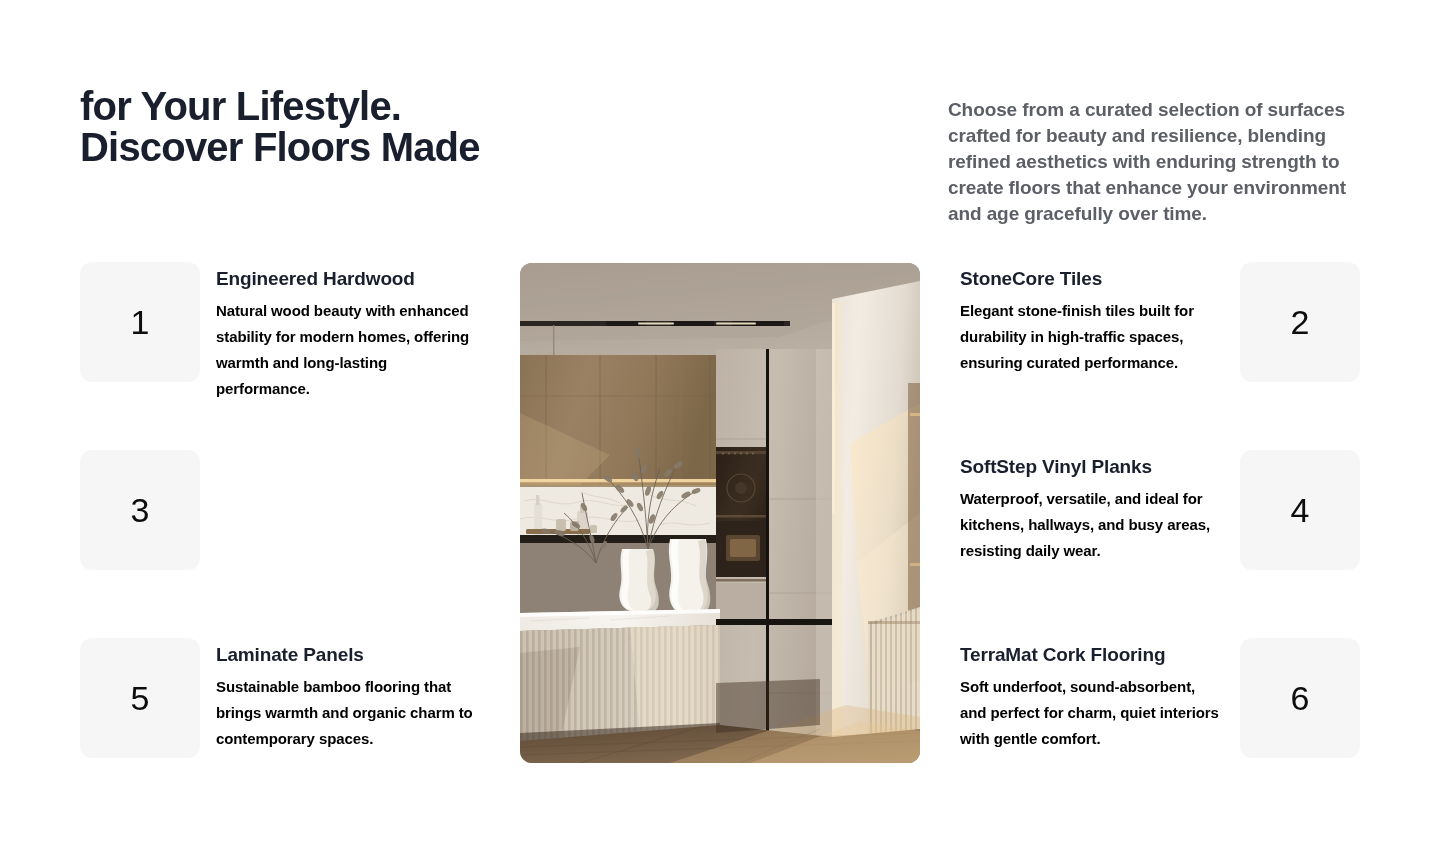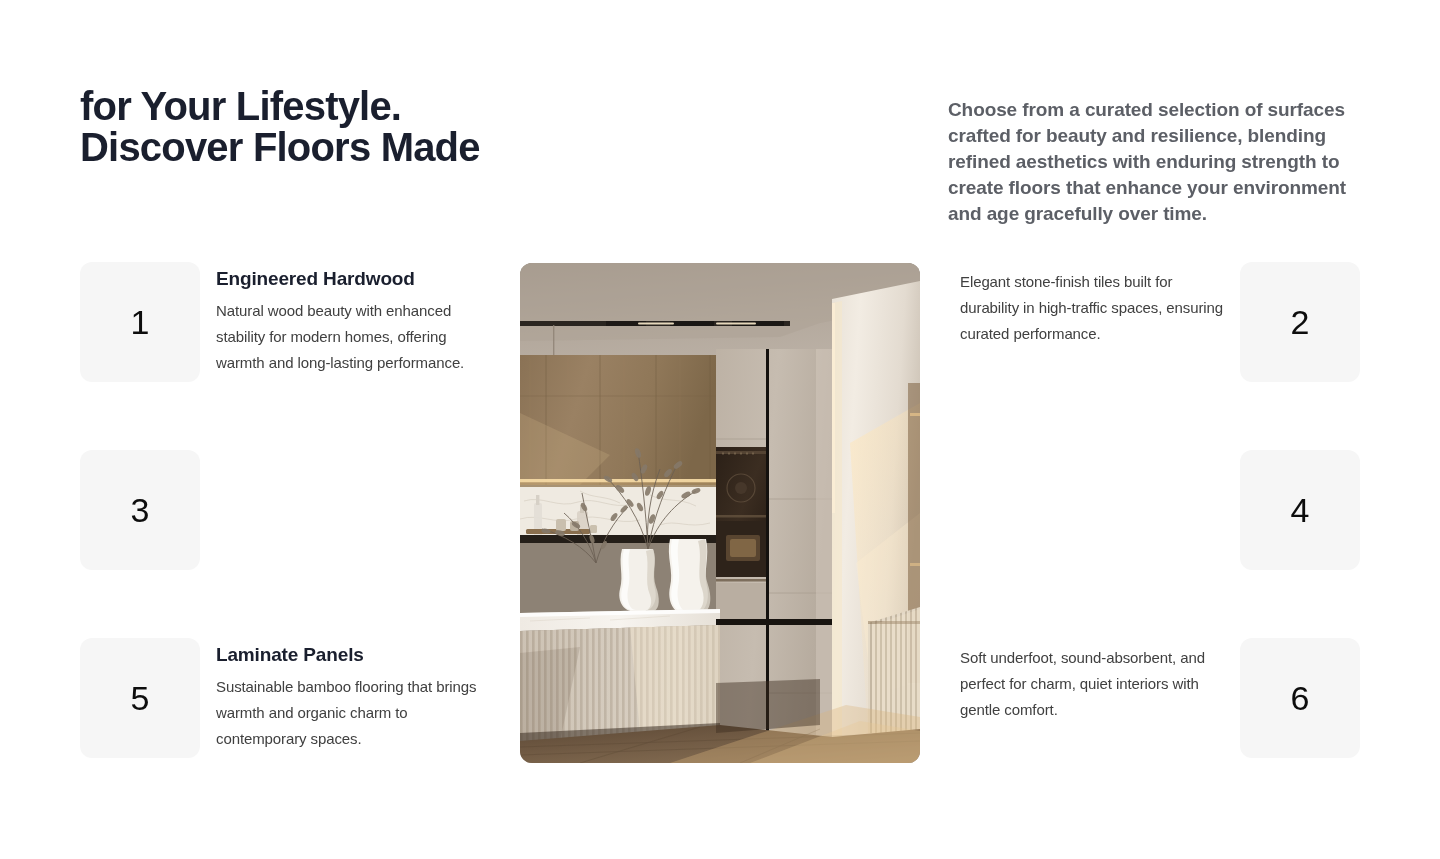--- a/index.html
+++ b/index.html
@@ -113,22 +113,22 @@
     font-size: 19px;
     line-height: 20px;
     font-weight: 700;
     color: #1a1f2e;
     letter-spacing: -0.15px;
   }
   .feature-desc {
     margin: 0;
     font-size: 15px;
     line-height: 26px;
-    font-weight: 400;
-    color: #404040;
+    font-weight: 700;
+    color: #000000;
     letter-spacing: -0.1px;
   }
 
   
   .photo {
     position: absolute;
     left: 520px;
     top: 263px;
     width: 400px;
     height: 500px;
@@ -179,31 +179,37 @@
         </div>
       </div>
 
     </div>
 
     <div class="col col-right">
 
       <div class="feature reverse">
         <div class="badge">2</div>
         <div class="feature-text">
+          <h3 class="feature-title">StoneCore Tiles</h3>
           <p class="feature-desc">Elegant stone-finish tiles built for durability in high-traffic spaces, ensuring curated performance.</p>
         </div>
       </div>
 
       <div class="feature reverse">
         <div class="badge">4</div>
+        <div class="feature-text">
+          <h3 class="feature-title">SoftStep Vinyl Planks</h3>
+          <p class="feature-desc">Waterproof, versatile, and ideal for kitchens, hallways, and busy areas, resisting daily wear.</p>
+        </div>
       </div>
 
       <div class="feature reverse">
         <div class="badge">6</div>
         <div class="feature-text">
+          <h3 class="feature-title">TerraMat Cork Flooring</h3>
           <p class="feature-desc">Soft underfoot, sound-absorbent, and perfect for charm, quiet interiors with gentle comfort.</p>
         </div>
       </div>
 
     </div>
 
   </div>
 
   <div class="photo">
     <svg viewBox="0 0 400 500" preserveAspectRatio="xMidYMid slice">

